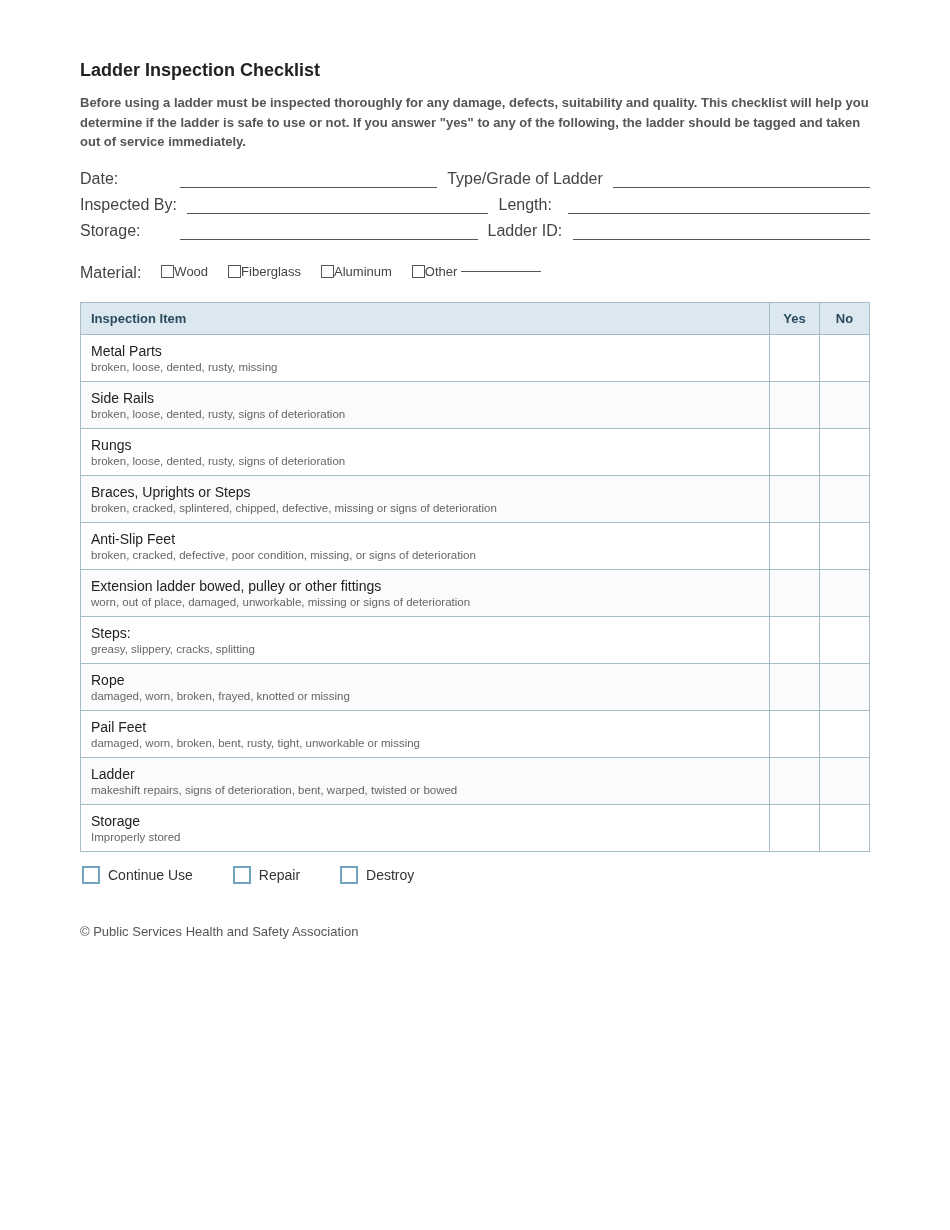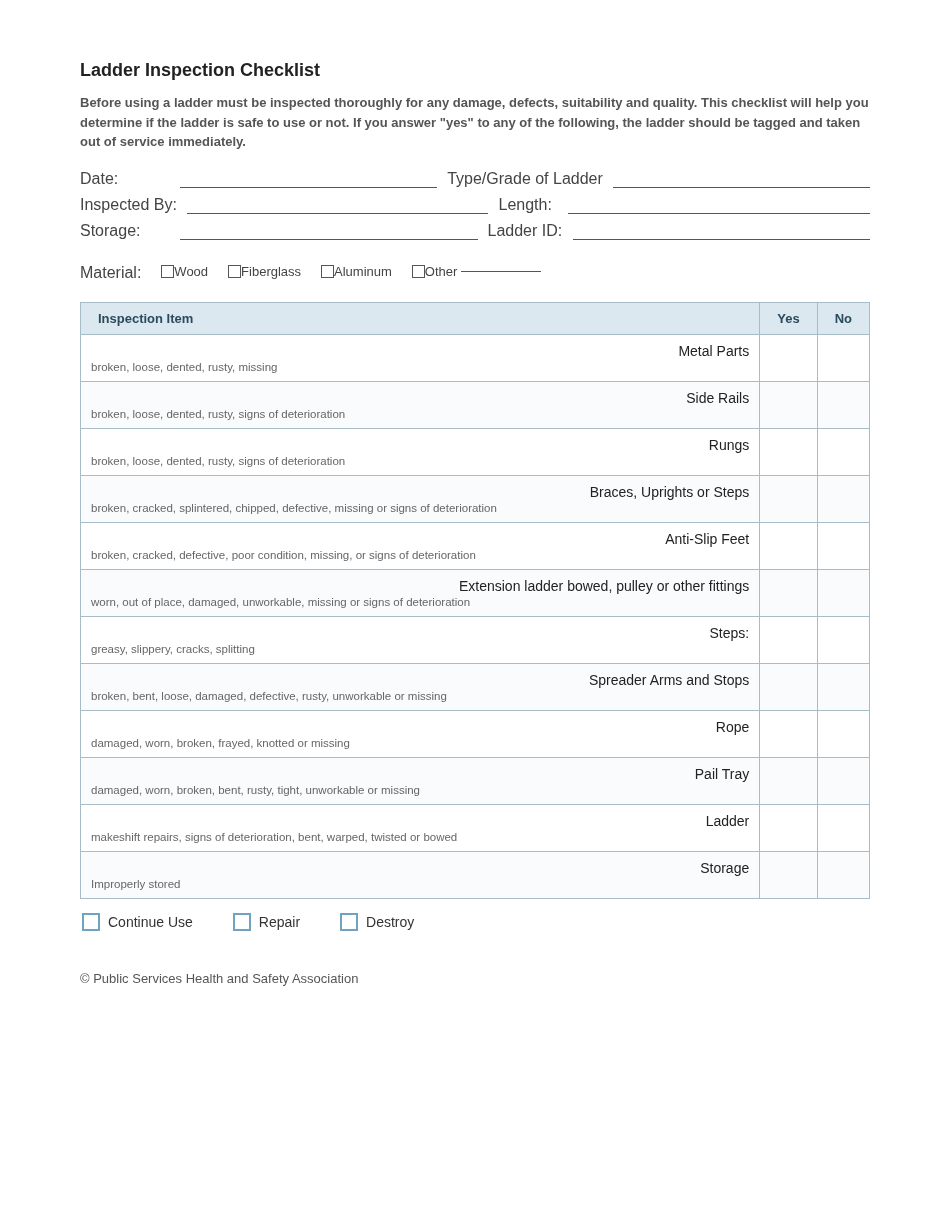--- a/index.html
+++ b/index.html
@@ -77,21 +77,21 @@
       width: 100%;
       border-collapse: collapse;
       margin-top: 20px;
       border: 1px solid #a8bcc8;
     }
     .inspection-table th {
       background-color: #dce8ef;
       color: #2a4a5e;
       font-size: 13px;
       font-weight: bold;
-      padding: 8px 17px;
+      padding: 8px 10px;
       text-align: left;
       border: 1px solid #a8bcc8;
     }
     .inspection-table th.yn {
       text-align: center;
       width: 50px;
     }
     .inspection-table td {
       padding: 8px 10px;
       border: 1px solid #a8bcc8;
@@ -99,21 +99,20 @@
     }
     .inspection-table td.yn {
       width: 50px;
       text-align: center;
     }
     .item-title {
       font-size: 14px;
       font-weight: normal;
       color: #222;
       display: block;
-      text-align: right;
     }
     .item-sub {
       font-size: 11.5px;
       color: #666;
       display: block;
       margin-top: 2px;
     }
     .inspection-table tr:nth-child(even) td {
       background-color: #f9fbfc;
     }
@@ -260,37 +259,29 @@
       <tr>
         <td>
           <span class="item-title">Steps:</span>
           <span class="item-sub">greasy, slippery, cracks, splitting</span>
         </td>
         <td class="yn"></td>
         <td class="yn"></td>
       </tr>
       <tr>
         <td>
-          <span class="item-title">Spreader Arms and Stops</span>
-          <span class="item-sub">broken, bent, loose, damaged, defective, rusty, unworkable or missing</span>
-        </td>
-        <td class="yn"></td>
-        <td class="yn"></td>
-      </tr>
-      <tr>
-        <td>
           <span class="item-title">Rope</span>
           <span class="item-sub">damaged, worn, broken, frayed, knotted or missing</span>
         </td>
         <td class="yn"></td>
         <td class="yn"></td>
       </tr>
       <tr>
         <td>
-          <span class="item-title">Pail Tray</span>
+          <span class="item-title">Pail Feet</span>
           <span class="item-sub">damaged, worn, broken, bent, rusty, tight, unworkable or missing</span>
         </td>
         <td class="yn"></td>
         <td class="yn"></td>
       </tr>
       <tr>
         <td>
           <span class="item-title">Ladder</span>
           <span class="item-sub">makeshift repairs, signs of deterioration, bent, warped, twisted or bowed</span>
         </td>

